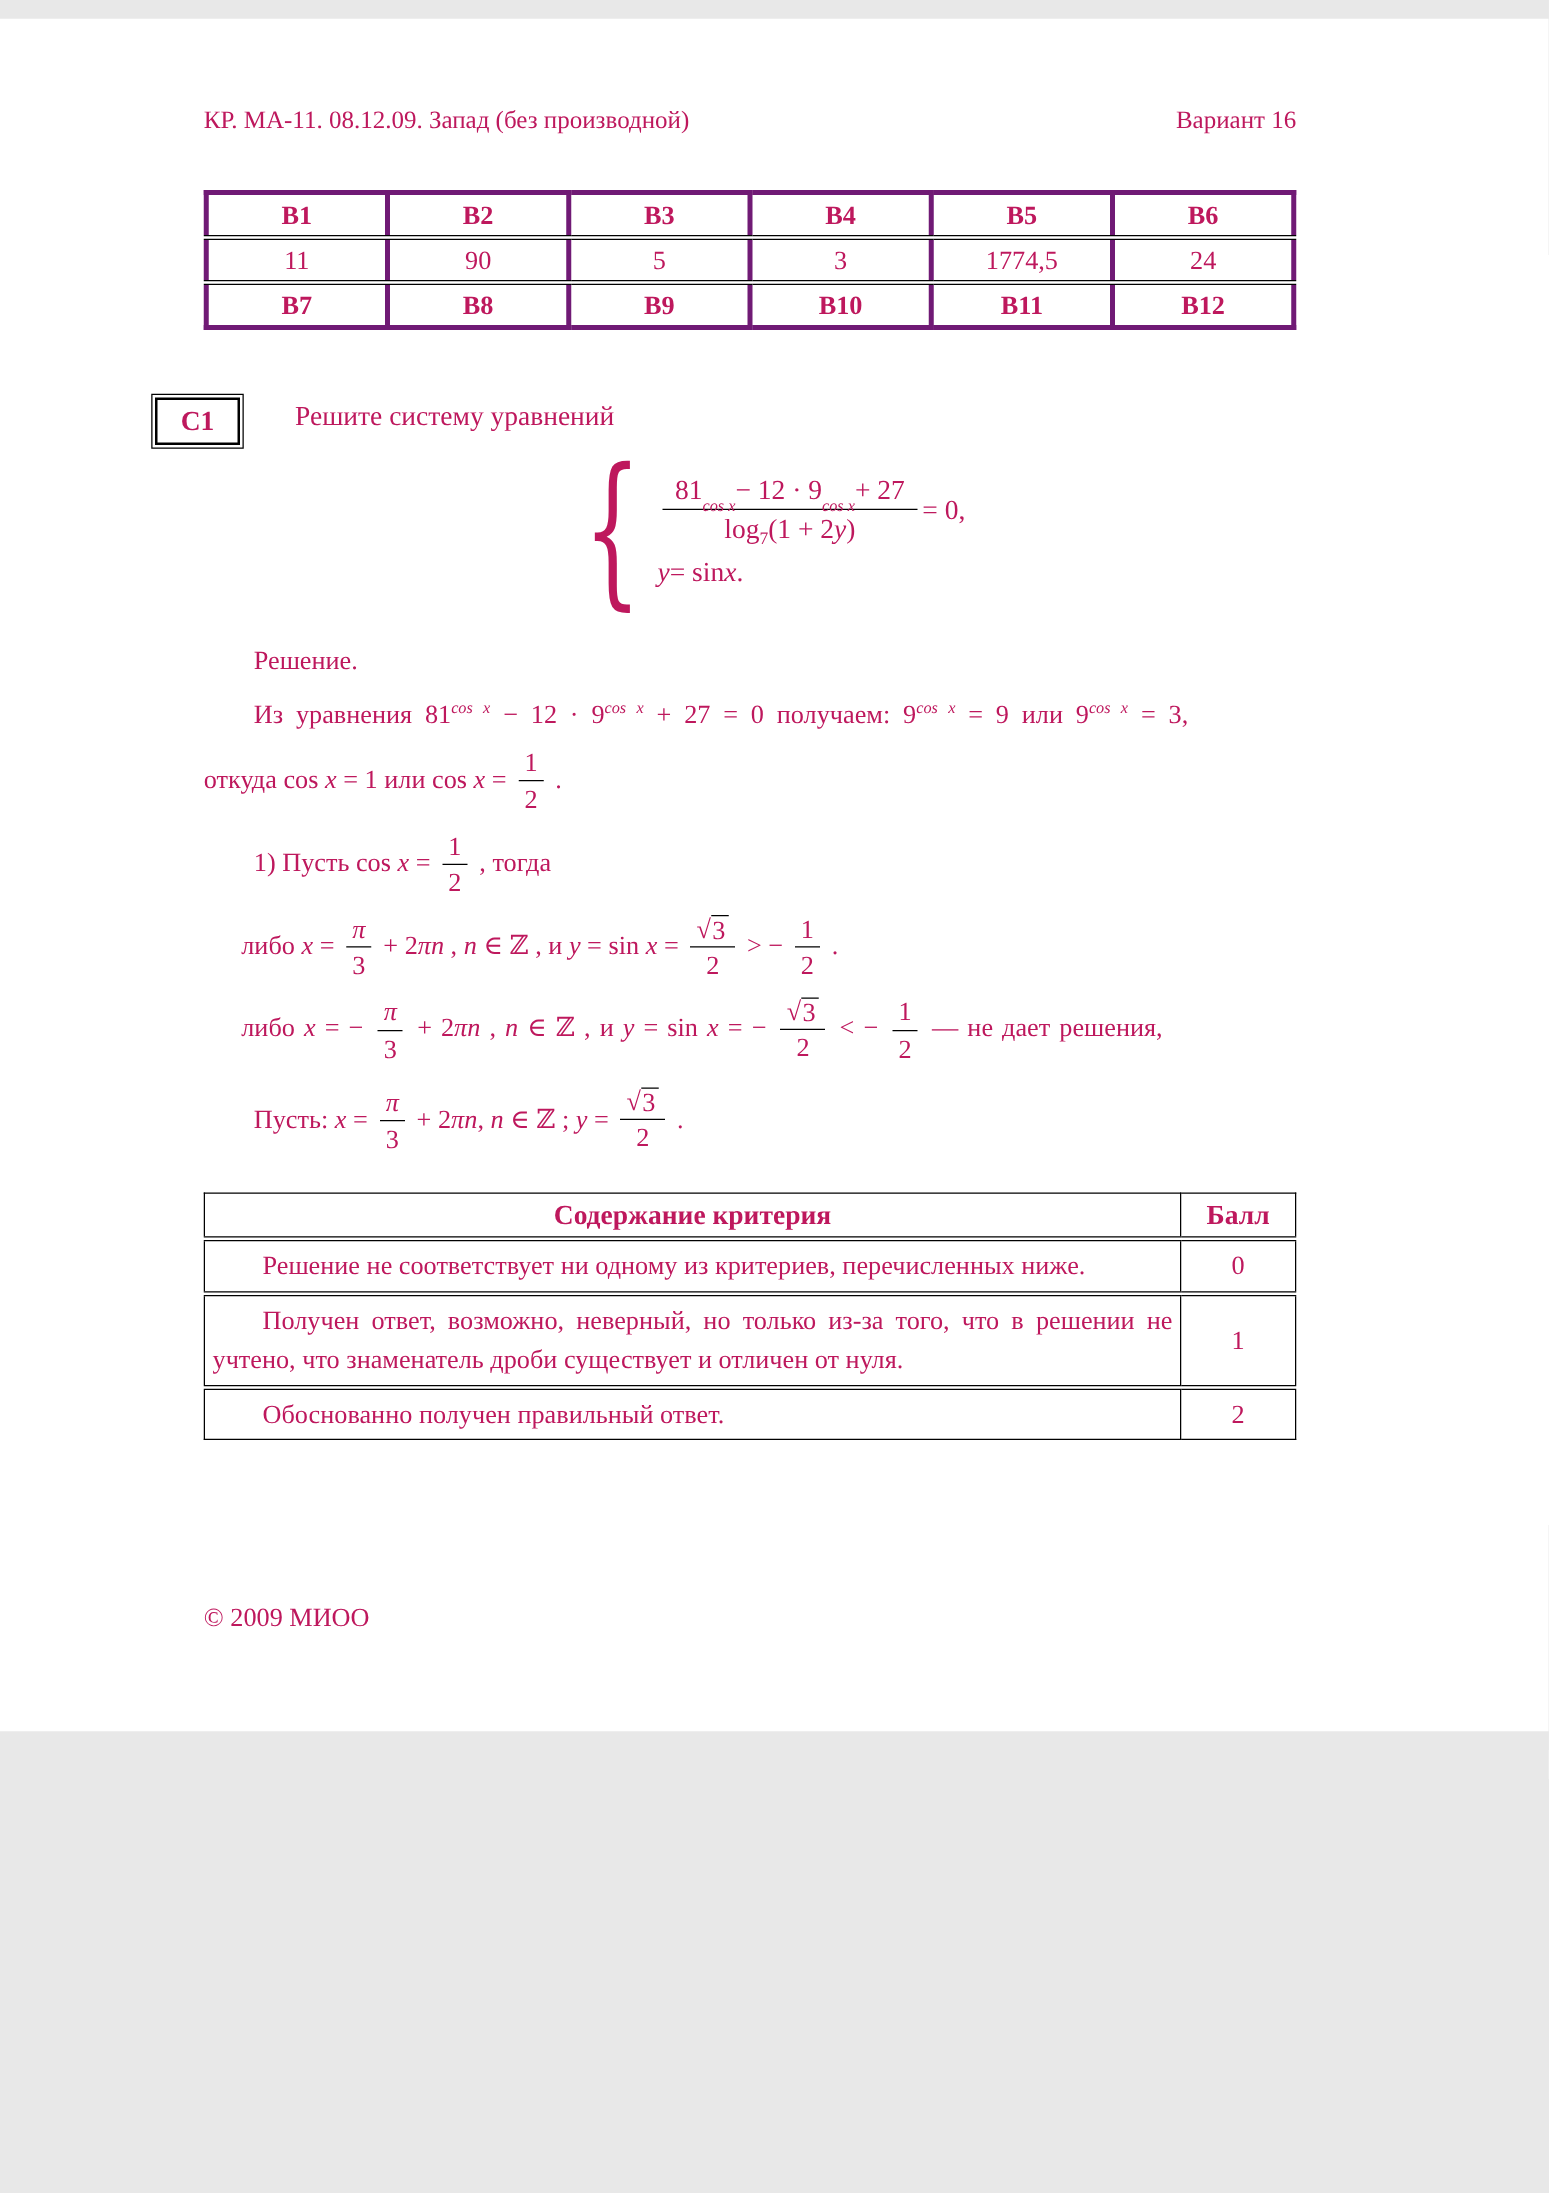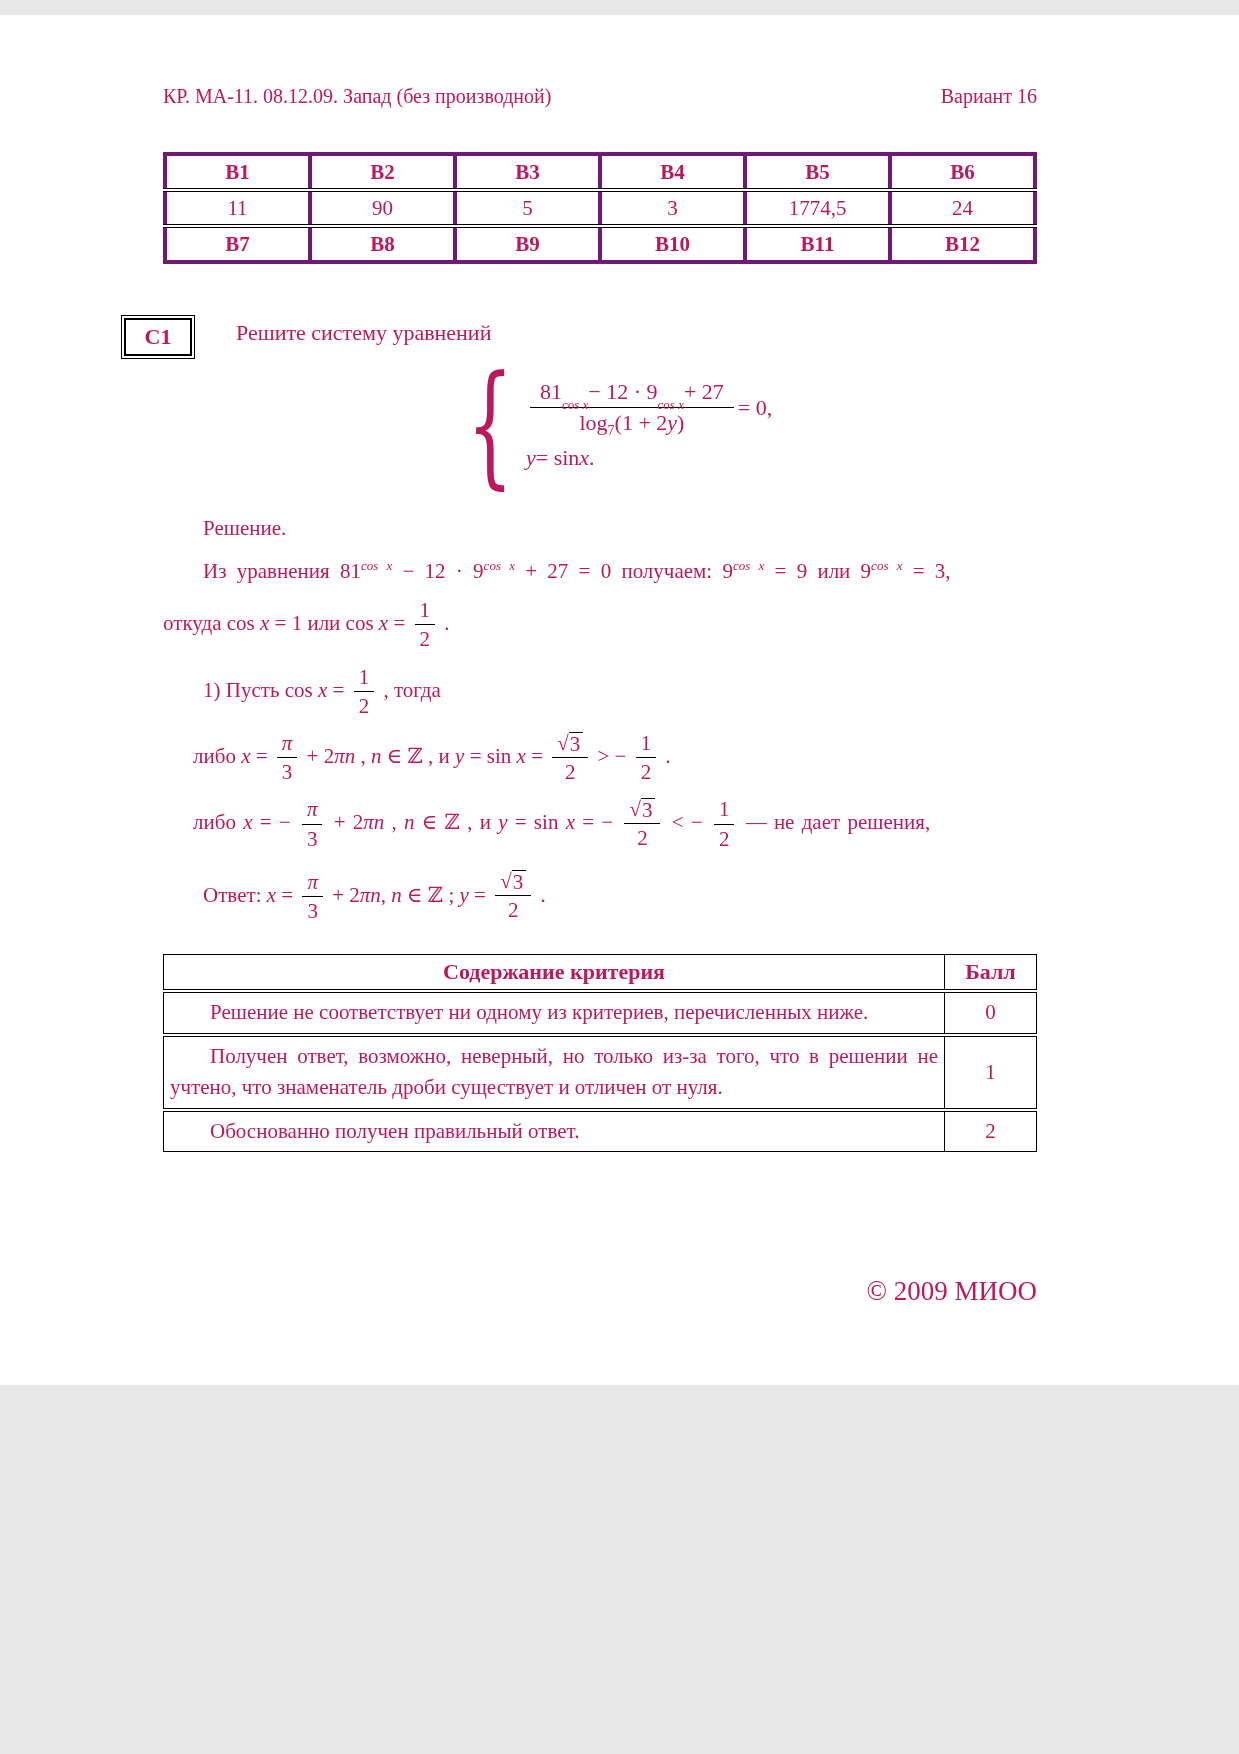--- a/index.html
+++ b/index.html
@@ -61,21 +61,21 @@
   .tight{margin:6px 0;}
   
   table.crit{border-collapse:collapse;width:100%;margin-top:30px;table-layout:fixed;}
   table.crit td{border:1px solid #000;padding:4px 6px;vertical-align:middle;}
   table.crit tr + tr td{border-top:4px double #000;}
   table.crit td.c-head{font-weight:bold;text-align:center;font-size:22px;}
   table.crit td.c-text{text-align:justify;text-indent:40px;line-height:1.5;}
   table.crit td.c-score{text-align:center;}
   table.crit col.score{width:92px;}
   
-  .footer{position:absolute;left:163px;width:874px;bottom:78px;text-align:right;font-size:27px;}
+  .footer{position:absolute;left:163px;width:874px;bottom:78px;text-align:left;font-size:21px;}
 </style>
 </head>
 <body>
 
 <div class="page">
 
   <div class="hdr">
     <span>КР. МА-11. 08.12.09. Запад (без производной)</span>
     <span>Вариант 16</span>
   </div>
@@ -177,21 +177,21 @@
           <span class="sqrt">
             <span class="rt">√</span>
             <span class="rad">3</span>
           </span>
         </span>
         <span class="fd">2</span>
       </span><span> &lt; − </span><span class="frac">
         <span class="fn">1</span>
         <span class="fd">2</span>
       </span><span> —  не  дает  решения,</span></div>
-  <div class="para ind" style="margin-top:18px;"><span>Ответ: </span><span class="it">x</span><span> = </span><span class="frac">
+  <div class="para ind" style="margin-top:18px;"><span>Пусть: </span><span class="it">x</span><span> = </span><span class="frac">
         <span class="fn">
           <span class="it">π</span>
         </span>
         <span class="fd">3</span>
       </span><span> + 2</span><span class="it">πn</span><span>, </span><span class="it">n</span><span> ∈ ℤ ;  </span><span class="it">y</span><span> = </span><span class="frac">
         <span class="fn">
           <span class="sqrt">
             <span class="rt">√</span>
             <span class="rad">3</span>
           </span>

